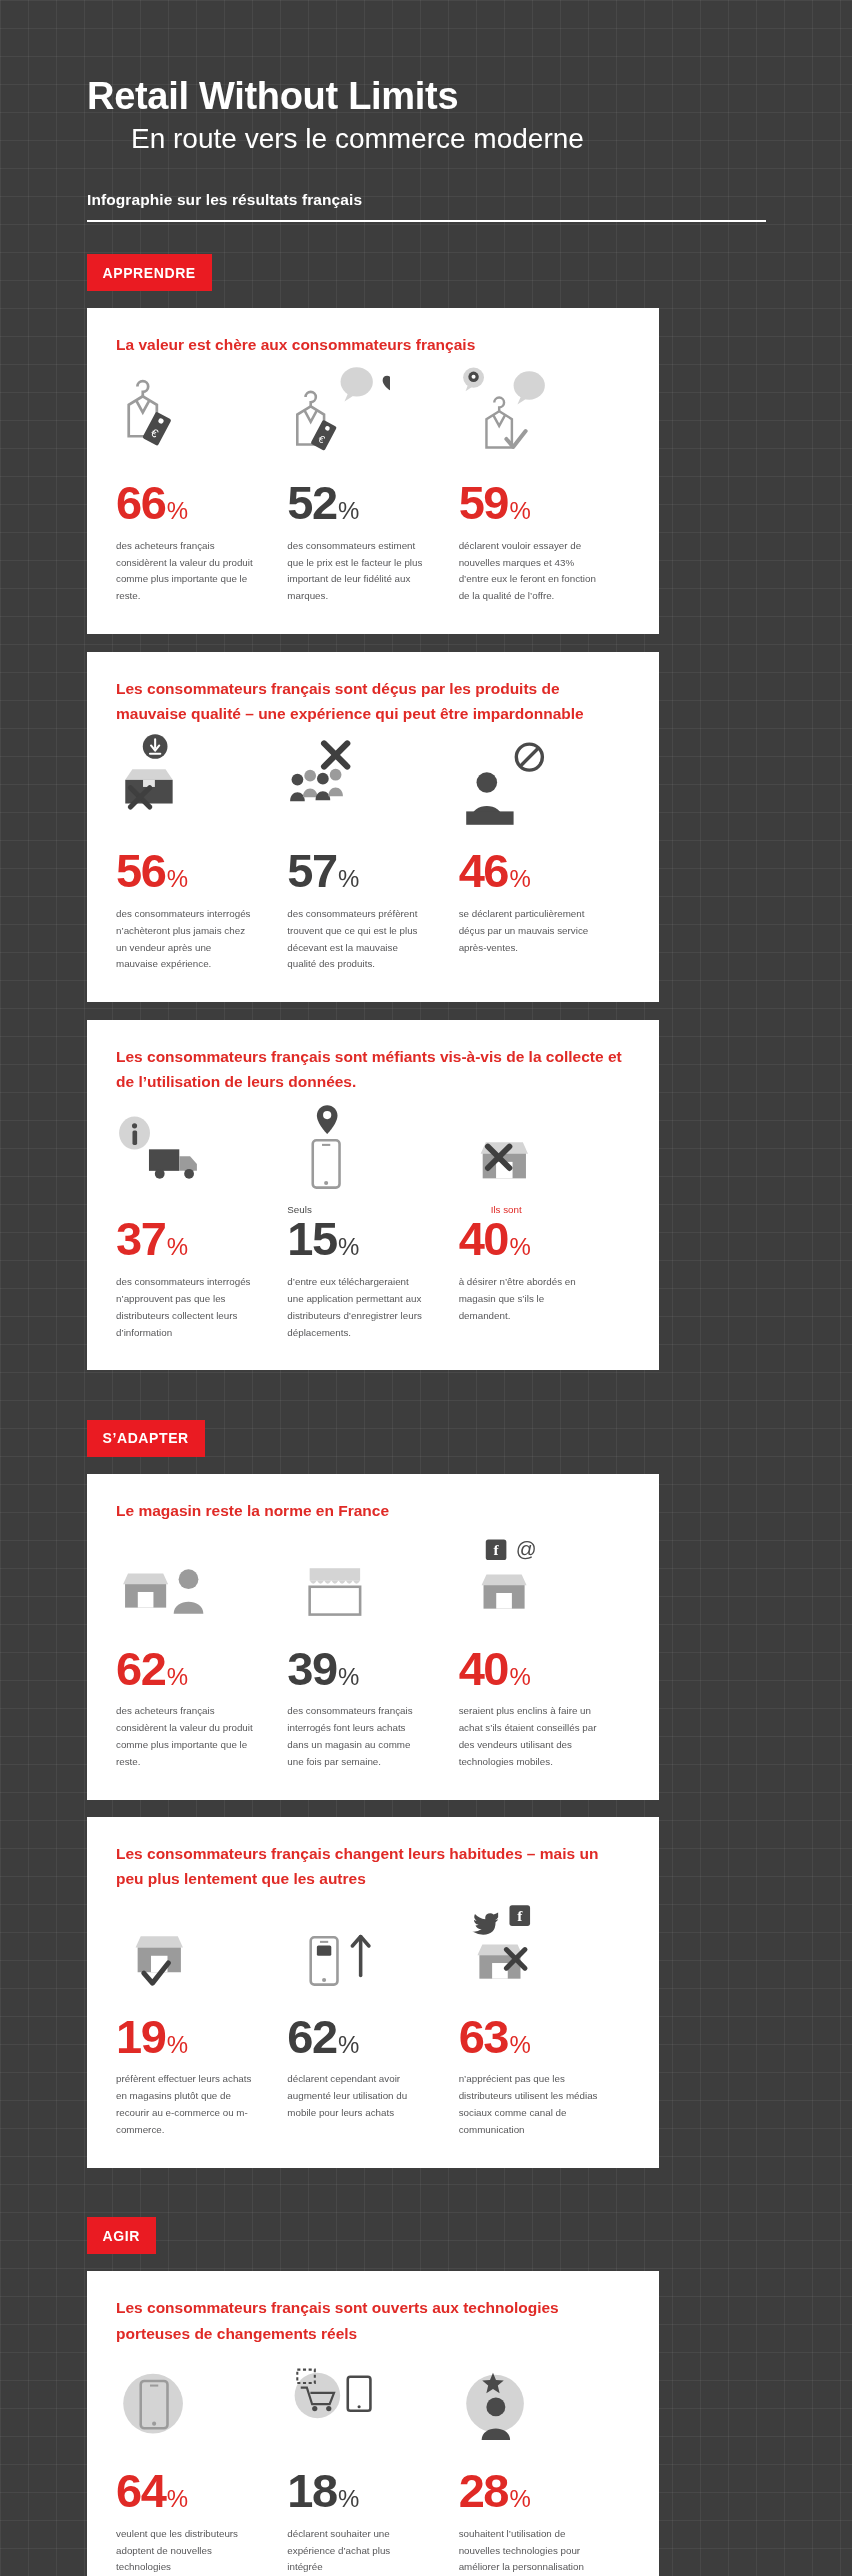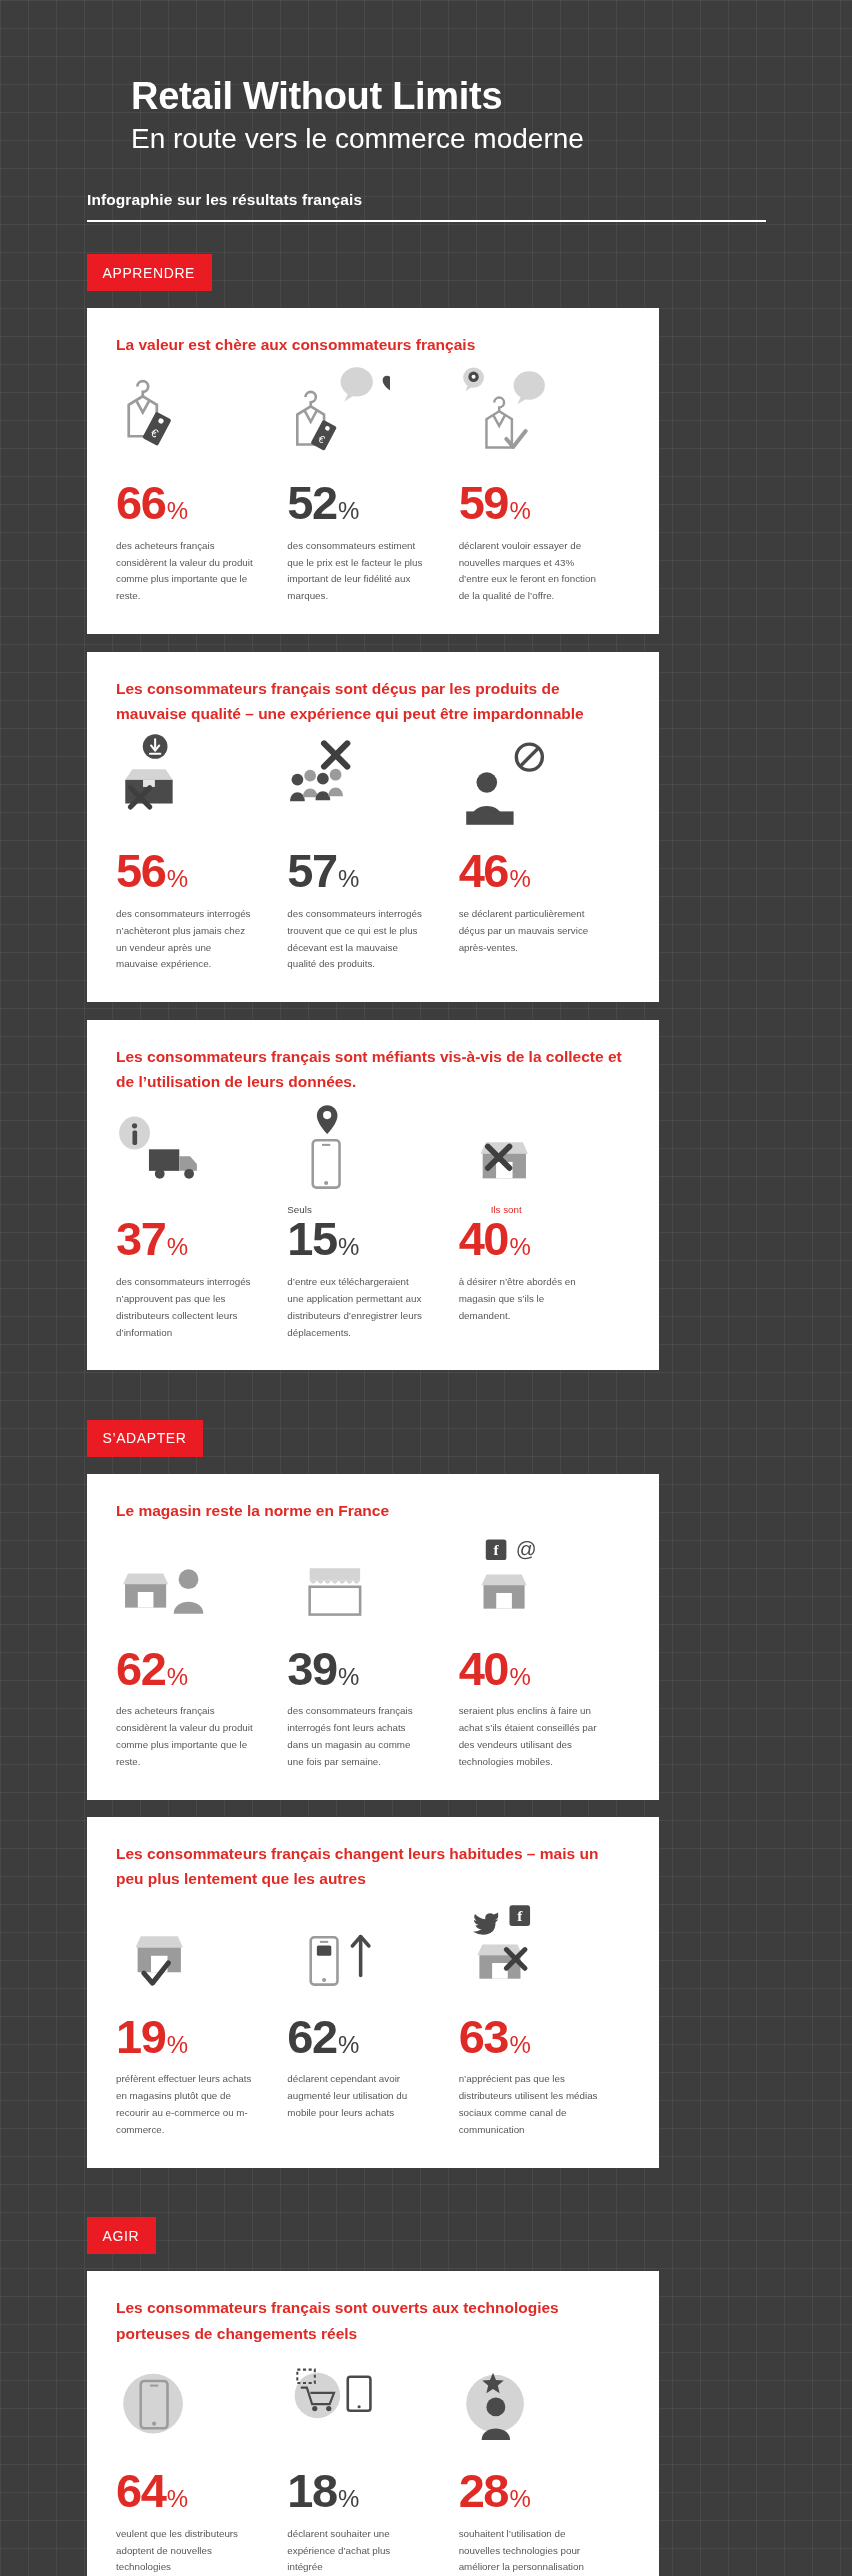--- a/index.html
+++ b/index.html
@@ -37,21 +37,20 @@
 
   
   .header { padding:77px 0 0 87px; }
 
   .title-main {
     font-size:38px;
     font-weight:bold;
     color:#ffffff;
     letter-spacing:-0.3px;
     line-height:1.0;
-    margin-left:44px;
   }
   .title-sub {
     font-size:28px;
     font-weight:300;
     color:#ffffff;
     line-height:1.35;
     margin-top:5.2px;
     margin-left:44px;
   }
   .title-kicker {
@@ -67,21 +66,21 @@
     background:#ffffff;
     margin-top:11.3px;
   }
 
   
   .section-tag {
     display:inline-block;
     background:#ea1b22;
     color:#ffffff;
     font-size:14px;
-    font-weight:normal;
+    font-weight:bold;
     letter-spacing:0.6px;
     padding:10.3px 16.5px 10.3px 15.5px;
     margin:32px 0 17.5px 87px;
   }
 
   
   .card {
     width:572px;
     margin:0 0 17.5px 87px;
     background:#ffffff;
@@ -300,21 +299,21 @@
                   <line x1="0" y1="0" x2="30" y2="30"></line>
                   <line x1="30" y1="0" x2="0" y2="30"></line>
                 </g>
               </svg>
             </div>
             <div class="stat-pre empty">—</div>
             <div class="stat-value">
               <span class="stat-num">57</span>
               <span class="stat-pct">%</span>
             </div>
-            <div class="stat-caption">des consommateurs interrogés trouvent que ce qui est le plus décevant est la mauvaise qualité des produits.</div>
+            <div class="stat-caption">des consommateurs préfèrent trouvent que ce qui est le plus décevant est la mauvaise qualité des produits.</div>
           </div>
           <div class="stat red">
             <div class="icon-box">
               <svg width="103" height="93" viewBox="0 0 200 180" xmlns="http://www.w3.org/2000/svg">
                 <g transform="translate(24,74) scale(1.25)">
                   <circle cx="24" cy="16" r="16" fill="#4a4a4a"></circle>
                   <path d="M0 72 C0 46 48 46 48 72 Z" fill="#4a4a4a"></path>
                 </g>
                 <rect x="14" y="150" width="92" height="26" fill="#4a4a4a"></rect>
                 <g transform="translate(108,16) scale(1.1)">

